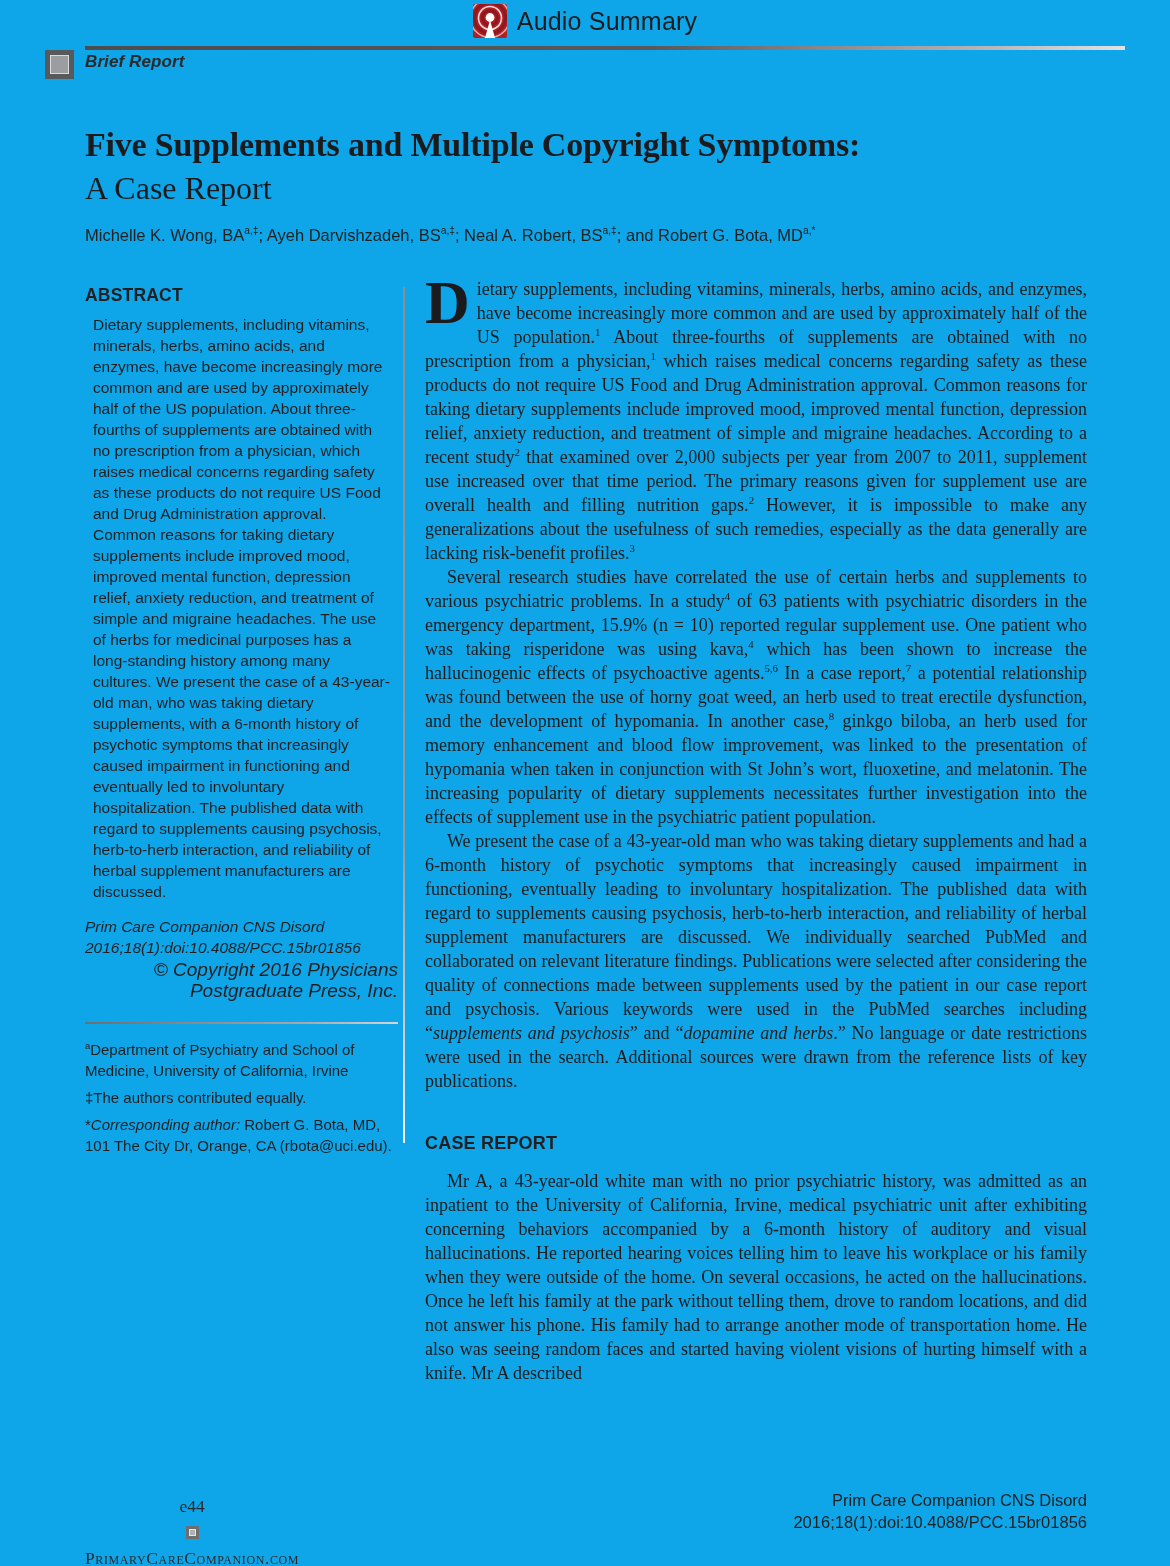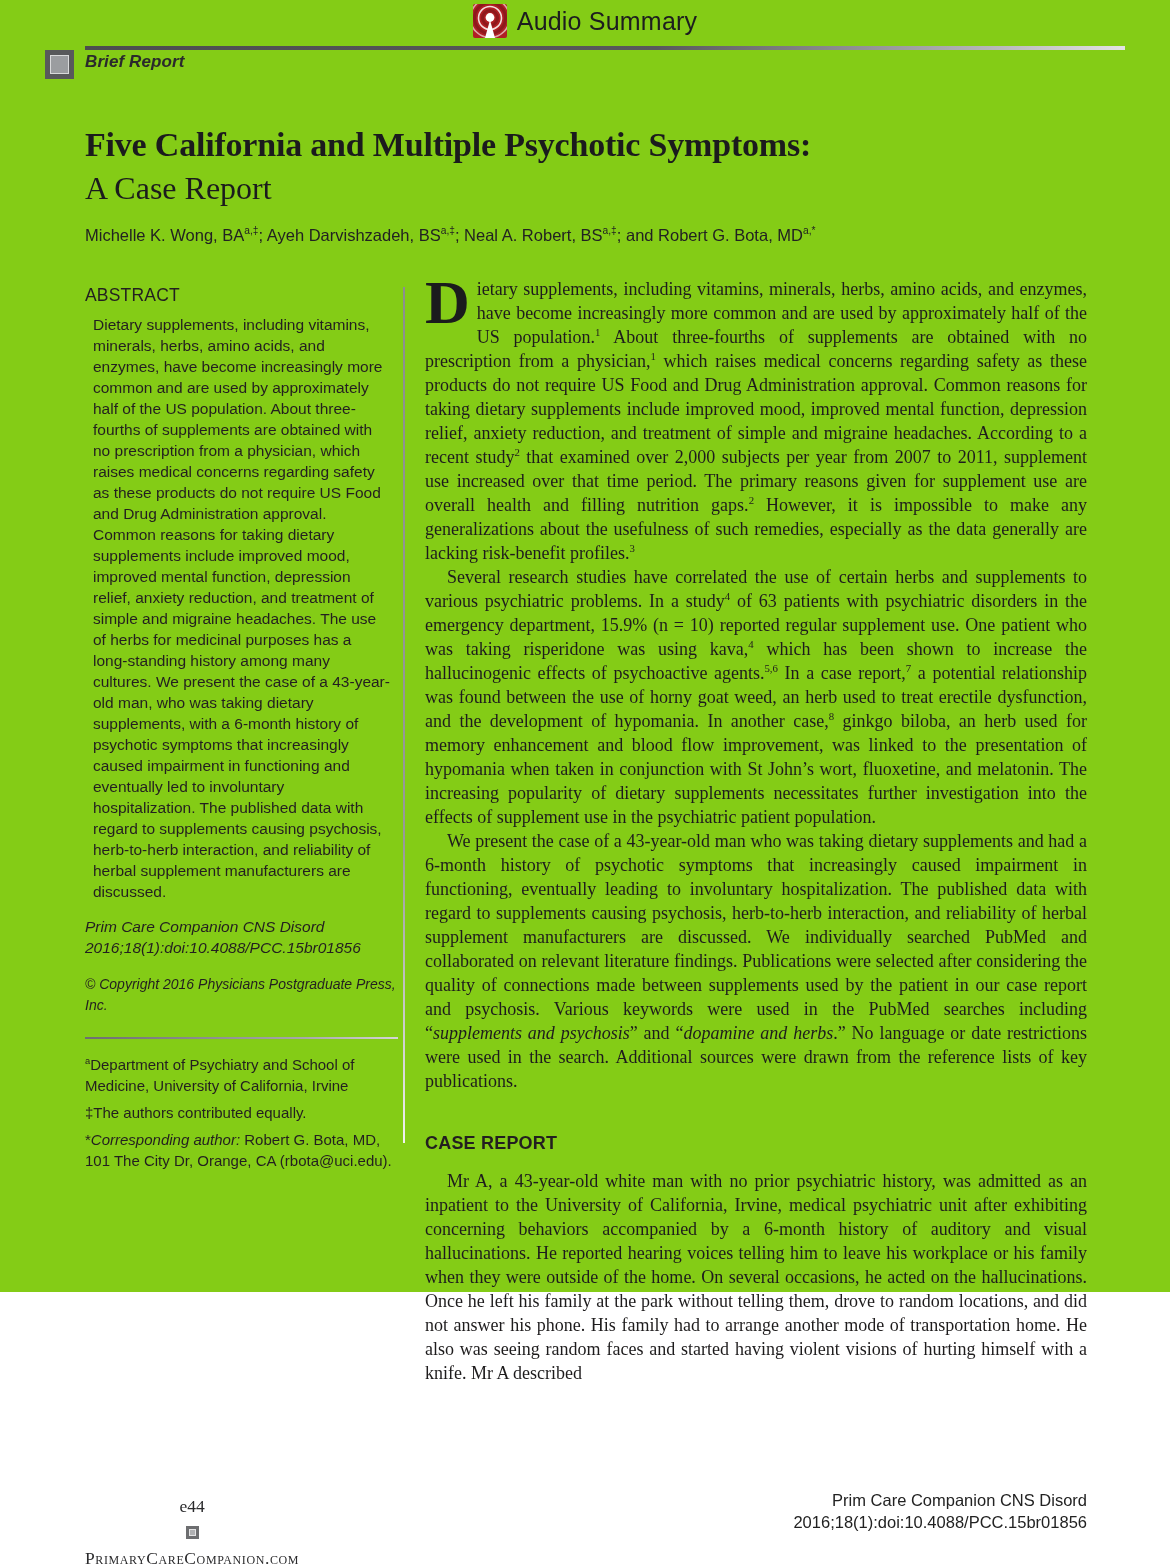--- a/index.html
+++ b/index.html
@@ -9,21 +9,21 @@
   }
   *{box-sizing:border-box;}
   html,body{margin:0;padding:0;}
   body{
     width:1170px;height:1566px;
     background:#ffffff;
     font-family:"Liberation Sans",sans-serif;
     color:var(--text,#231F20);
     overflow:hidden;
   }
-  .page{position:relative;width:1170px;height:1292px;background:#84cc16;}
+  .page{position:relative;width:1170px;height:1566px;background:#0ea5e9;}
 
   
   .audio-summary{
     position:absolute;top:4px;left:0;right:0;
     display:flex;justify-content:center;align-items:center;gap:10px;
   }
   .audio-summary .label{
     font-size:25px;line-height:34px;color:#1d1d1f;
     letter-spacing:0.2px;
   }
@@ -63,24 +63,24 @@
 
   
   .left-col{position:absolute;top:285px;left:85px;width:313px;}
   .right-col{position:absolute;top:277px;left:425px;width:662px;}
   .col-divider{
     position:absolute;top:287px;left:403px;width:2px;height:856px;
     background:linear-gradient(to bottom,#8c8e90 0%,#98999b 65%,#d9dadb 92%,#f2f2f2 100%);
   }
 
   
-  .abstract-heading{font-size:17.5px;font-weight:normal;margin:0 0 7px;letter-spacing:0.2px;}
+  .abstract-heading{font-size:17.5px;font-weight:bold;margin:0 0 7px;letter-spacing:0.2px;}
   .abstract-body{font-size:15.5px;line-height:21px;margin:8px;}
   .citation{margin-top:14px;font-style:italic;font-size:15.5px;line-height:21px;}
-  .citation .copyright{font-size:14px;margin-top:16px;}
+  .citation .copyright{font-size:19px;margin-top:1px;text-align:right;}
   .fn-divider{
     margin-top:21px;height:2px;width:100%;
     background:linear-gradient(to right,#6d6e71,#a7a8aa 70%,#d4d5d6);
   }
   .footnotes{margin-top:12px;font-size:15px;line-height:21px;}
   .footnote{margin:0 0 6px;}
   .footnote sup{font-size:0.62em;}
 
   
   .body-para{
@@ -141,21 +141,21 @@
     <span class="label">Audio Summary</span>
   </div>
 
   <div class="banner-bar"></div>
   <div class="banner-square">
       <div class="inner"></div>
     </div>
   <div class="banner-label">Brief Report</div>
 
   <div class="title-block">
-    <h1 class="title-line1">Five California and Multiple Psychotic Symptoms:</h1>
+    <h1 class="title-line1">Five Supplements and Multiple Copyright Symptoms:</h1>
     <h2 class="title-line2">A Case Report</h2>
     <div class="authors"><span>Michelle K. Wong, BA</span><sup>a,‡</sup><span>; Ayeh Darvishzadeh, BS</span><sup>a,‡</sup><span>; Neal A. Robert, BS</span><sup>a,‡</sup><span>; and Robert G. Bota, MD</span><sup>a,*</sup></div>
   </div>
 
   <div class="left-col">
     <h3 class="abstract-heading">ABSTRACT</h3>
     <p class="abstract-body">Dietary supplements, including vitamins, minerals, herbs, amino acids, and enzymes, have become increasingly more common and are used by approximately half of the US population. About three-fourths of supplements are obtained with no prescription from a physician, which raises medical concerns regarding safety as these products do not require US Food and Drug Administration approval. Common reasons for taking dietary supplements include improved mood, improved mental function, depression relief, anxiety reduction, and treatment of simple and migraine headaches. The use of herbs for medicinal purposes has a long-standing history among many cultures. We present the case of a 43-year-old man, who was taking dietary supplements, with a 6-month history of psychotic symptoms that increasingly caused impairment in functioning and eventually led to involuntary hospitalization. The published data with regard to supplements causing psychosis, herb-to-herb interaction, and reliability of herbal supplement manufacturers are discussed.</p>
     <div class="citation">
       <div>Prim Care Companion CNS Disord</div>
       <div>2016;18(1):doi:10.4088/PCC.15br01856</div>

